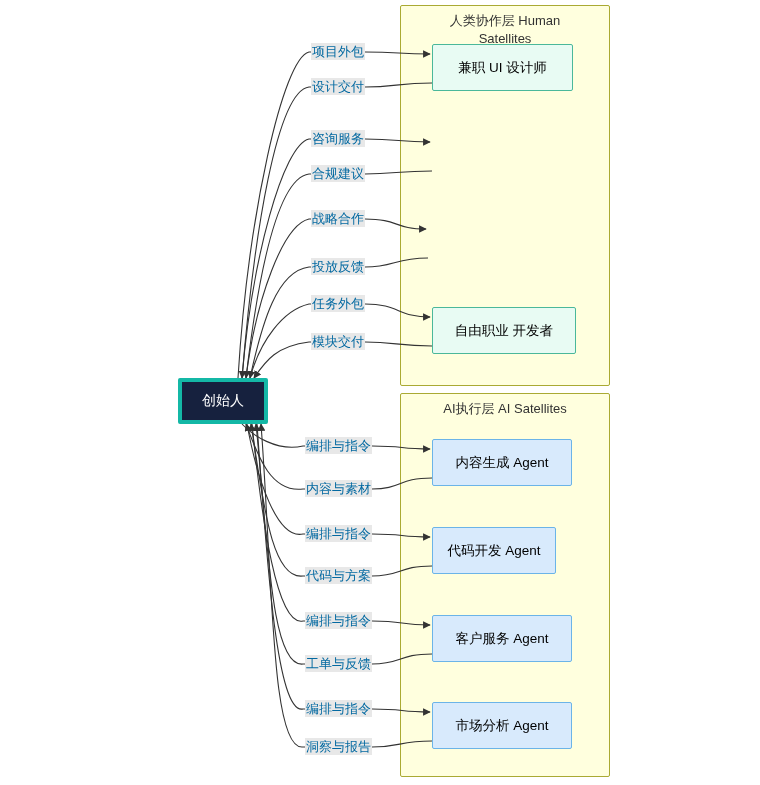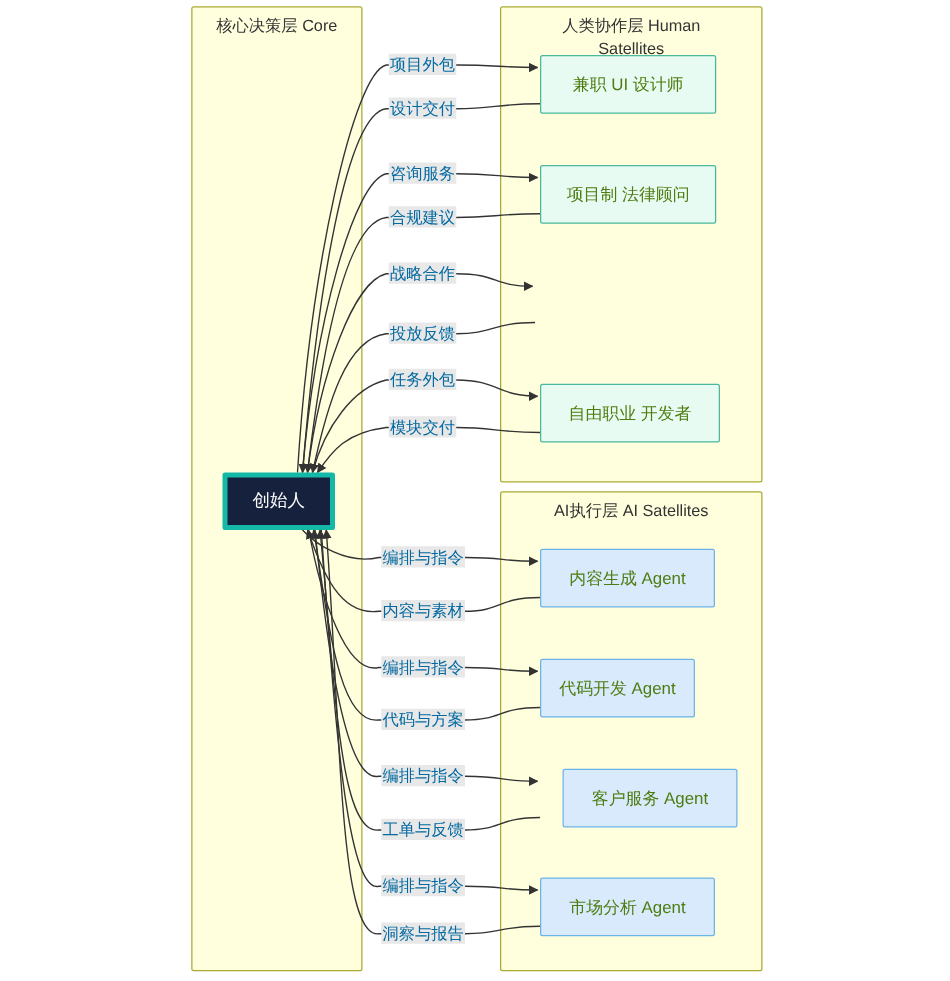--- a/index.html
+++ b/index.html
@@ -41,21 +41,21 @@
   }
   .node {
     position: absolute;
     box-sizing: border-box;
     display: flex;
     align-items: center;
     justify-content: center;
     text-align: center;
     border-radius: 2px;
     font-size: 13.5px;
-    color: #4d7c0f;
+    color: #000000;
   }
   .node.human {
     background: #e8fbf3;
     border: 1px solid #4ab89a;
   }
   .node.ai {
     background: #d8eafc;
     border: 1px solid #6bb4e8;
   }
   .node.core {
@@ -72,23 +72,20 @@
     line-height: 17px;
     white-space: nowrap;
     padding: 0 1px;
   }
 </style>
 </head>
 <body>
 
 <div id="canvas">
 
-  <div class="cluster" id="cluster-core" style="left: 153px; top: 5px; width: 137px; height: 772px; background: rgb(255, 255, 222); border-color: rgb(170, 170, 51);">
-    <div class="cluster-title" style="top: 6px;">核心决策层 Core</div>
-  </div>
 
   <div class="cluster" id="cluster-ai" style="left: 400px; top: 393px; width: 210px; height: 384px; background: rgb(255, 255, 222); border-color: rgb(170, 170, 51);">
     <div class="cluster-title" style="top: 6px;">AI执行层 AI Satellites</div>
   </div>
 
   <div class="cluster" id="cluster-human" style="left: 400px; top: 5px; width: 210px; height: 381px; background: rgb(255, 255, 222); border-color: rgb(170, 170, 51);">
     <div class="cluster-title" style="top: 6px;">人类协作层 Human
 Satellites</div>
   </div>
 
@@ -118,34 +115,31 @@
       </g>
   </svg>
 
   <div class="node core" id="core-node" style="left: 178px; top: 378px; width: 90px; height: 46px;">
     <span>创始人</span>
   </div>
 
   <div class="node human" id="h0" style="left: 432px; top: 44px; width: 141px; height: 47px; background: rgb(232, 251, 243); border-color: rgb(74, 184, 154);">
     <span>兼职 UI 设计师</span>
   </div>
-  <div class="node human" id="h1" style="left: 432px; top: 132px; width: 141px; height: 47px; background: rgb(232, 251, 243); border-color: rgb(74, 184, 154);">
-    <span>项目制 法律顾问</span>
-  </div>
   <div class="node human" id="h3" style="left: 432px; top: 307px; width: 144px; height: 47px; background: rgb(232, 251, 243); border-color: rgb(74, 184, 154);">
     <span>自由职业 开发者</span>
   </div>
 
   <div class="node ai" id="a0" style="left: 432px; top: 439px; width: 140px; height: 47px; background: rgb(216, 234, 252); border-color: rgb(107, 180, 232);">
     <span>内容生成 Agent</span>
   </div>
   <div class="node ai" id="a1" style="left: 432px; top: 527px; width: 124px; height: 47px; background: rgb(216, 234, 252); border-color: rgb(107, 180, 232);">
     <span>代码开发 Agent</span>
   </div>
-  <div class="node ai" id="a2" style="left: 450px; top: 615px; width: 140px; height: 47px; background: rgb(216, 234, 252); border-color: rgb(107, 180, 232);">
+  <div class="node ai" id="a2" style="left: 432px; top: 615px; width: 140px; height: 47px; background: rgb(216, 234, 252); border-color: rgb(107, 180, 232);">
     <span>客户服务 Agent</span>
   </div>
   <div class="node ai" id="a3" style="left: 432px; top: 702px; width: 140px; height: 47px; background: rgb(216, 234, 252); border-color: rgb(107, 180, 232);">
     <span>市场分析 Agent</span>
   </div>
 
   <div id="edge-labels">
       <div class="edge-label" style="left: 311px; top: 43px;">项目外包</div>
       <div class="edge-label" style="left: 311px; top: 78px;">设计交付</div>
       <div class="edge-label" style="left: 311px; top: 130px;">咨询服务</div>

